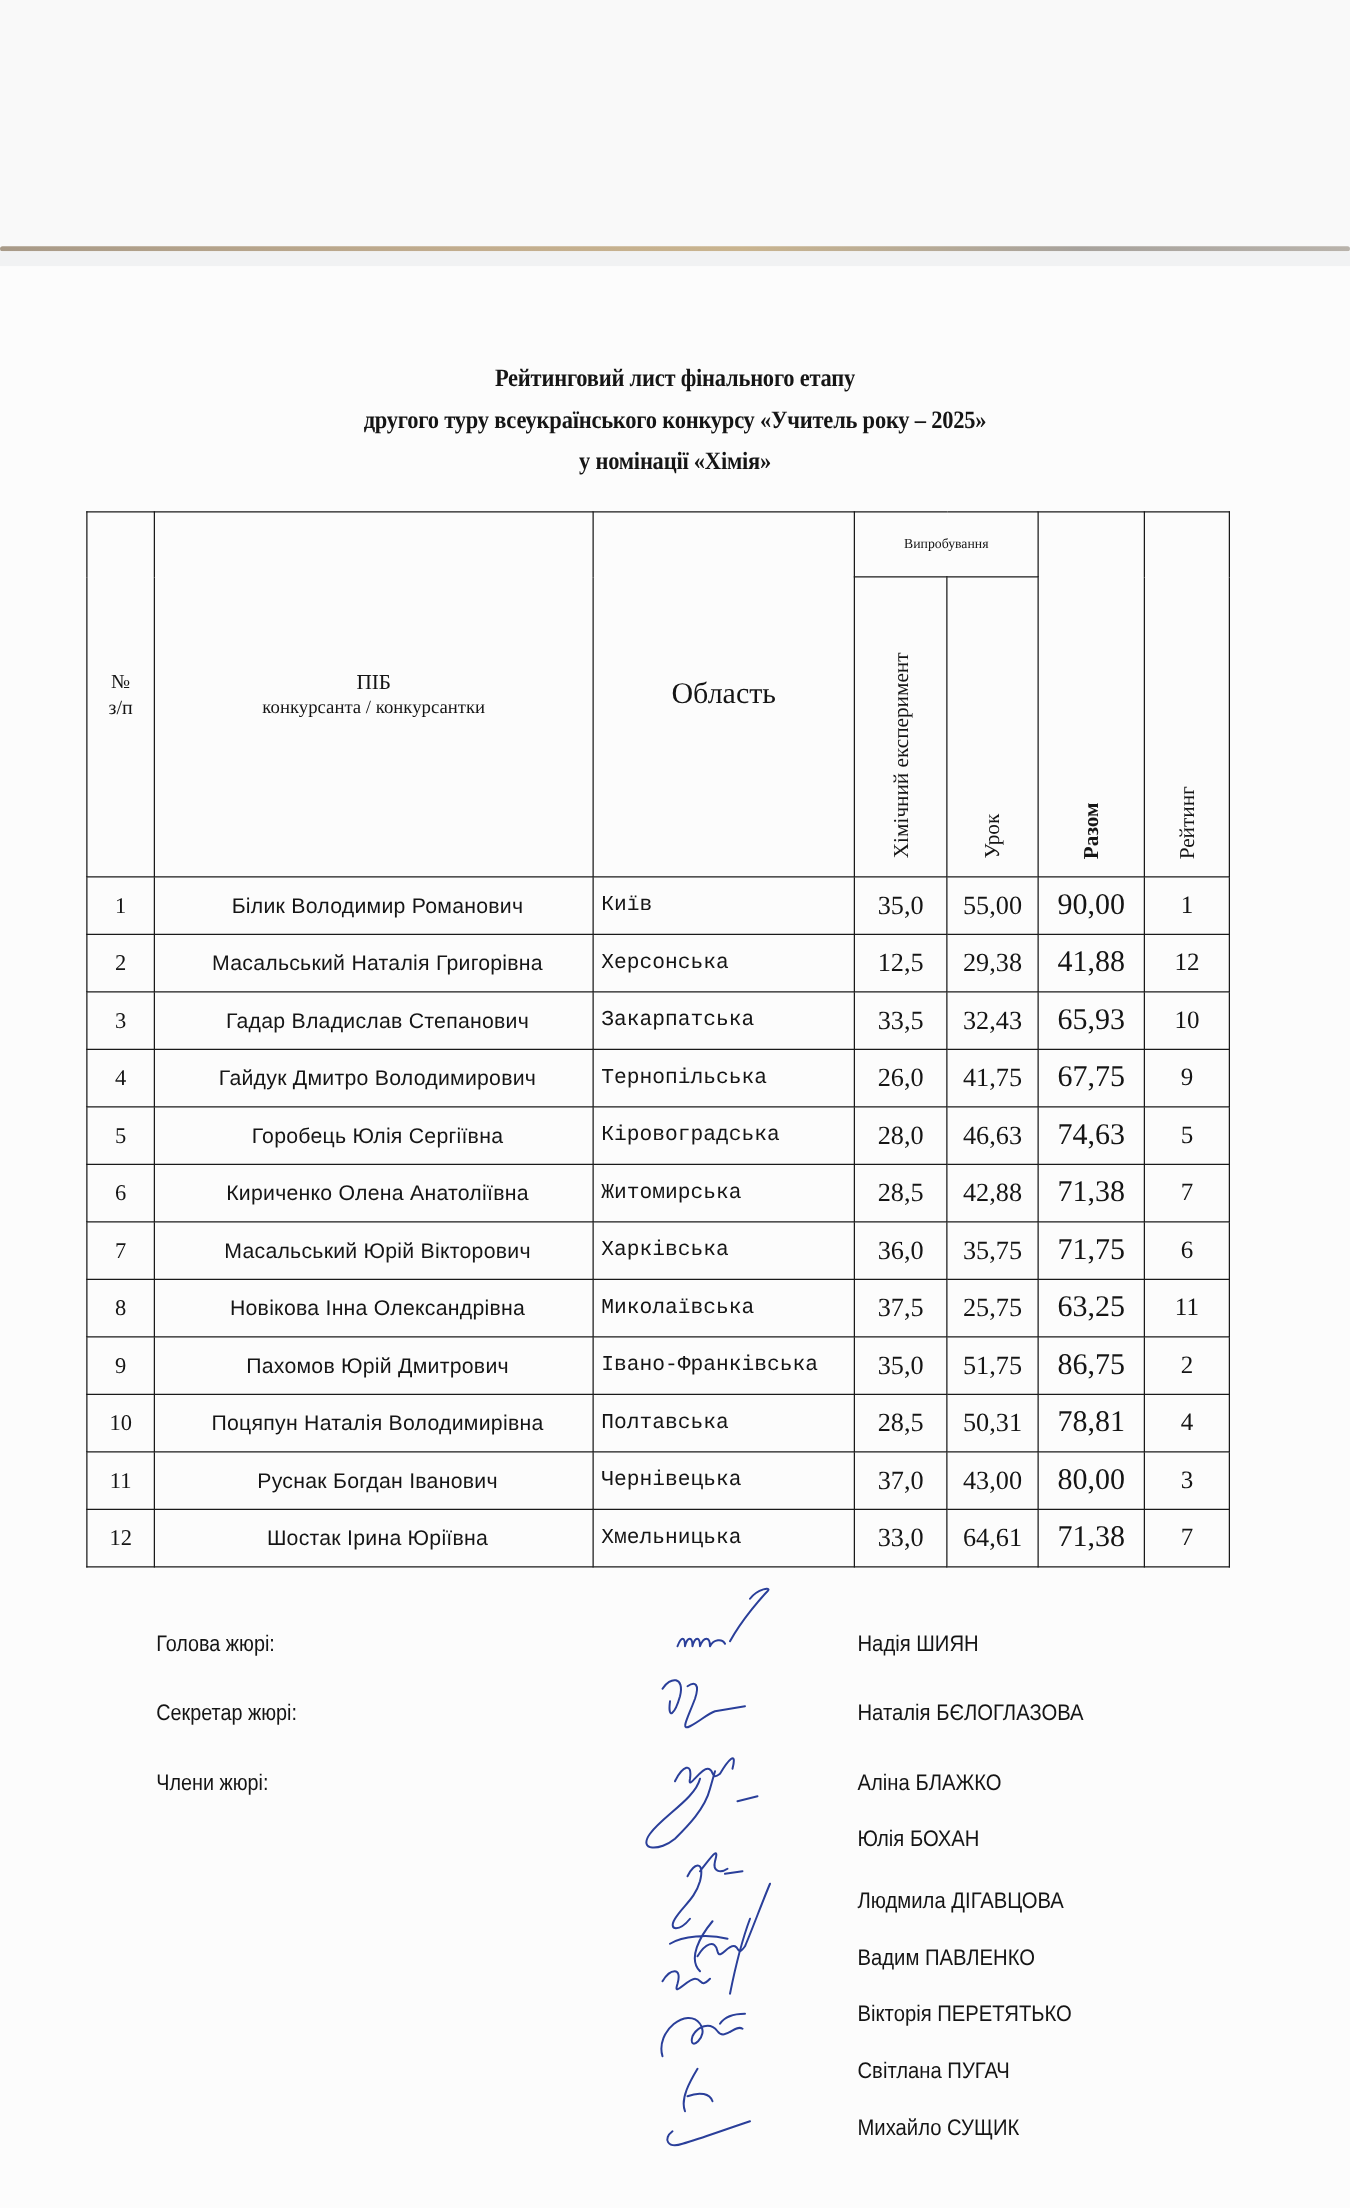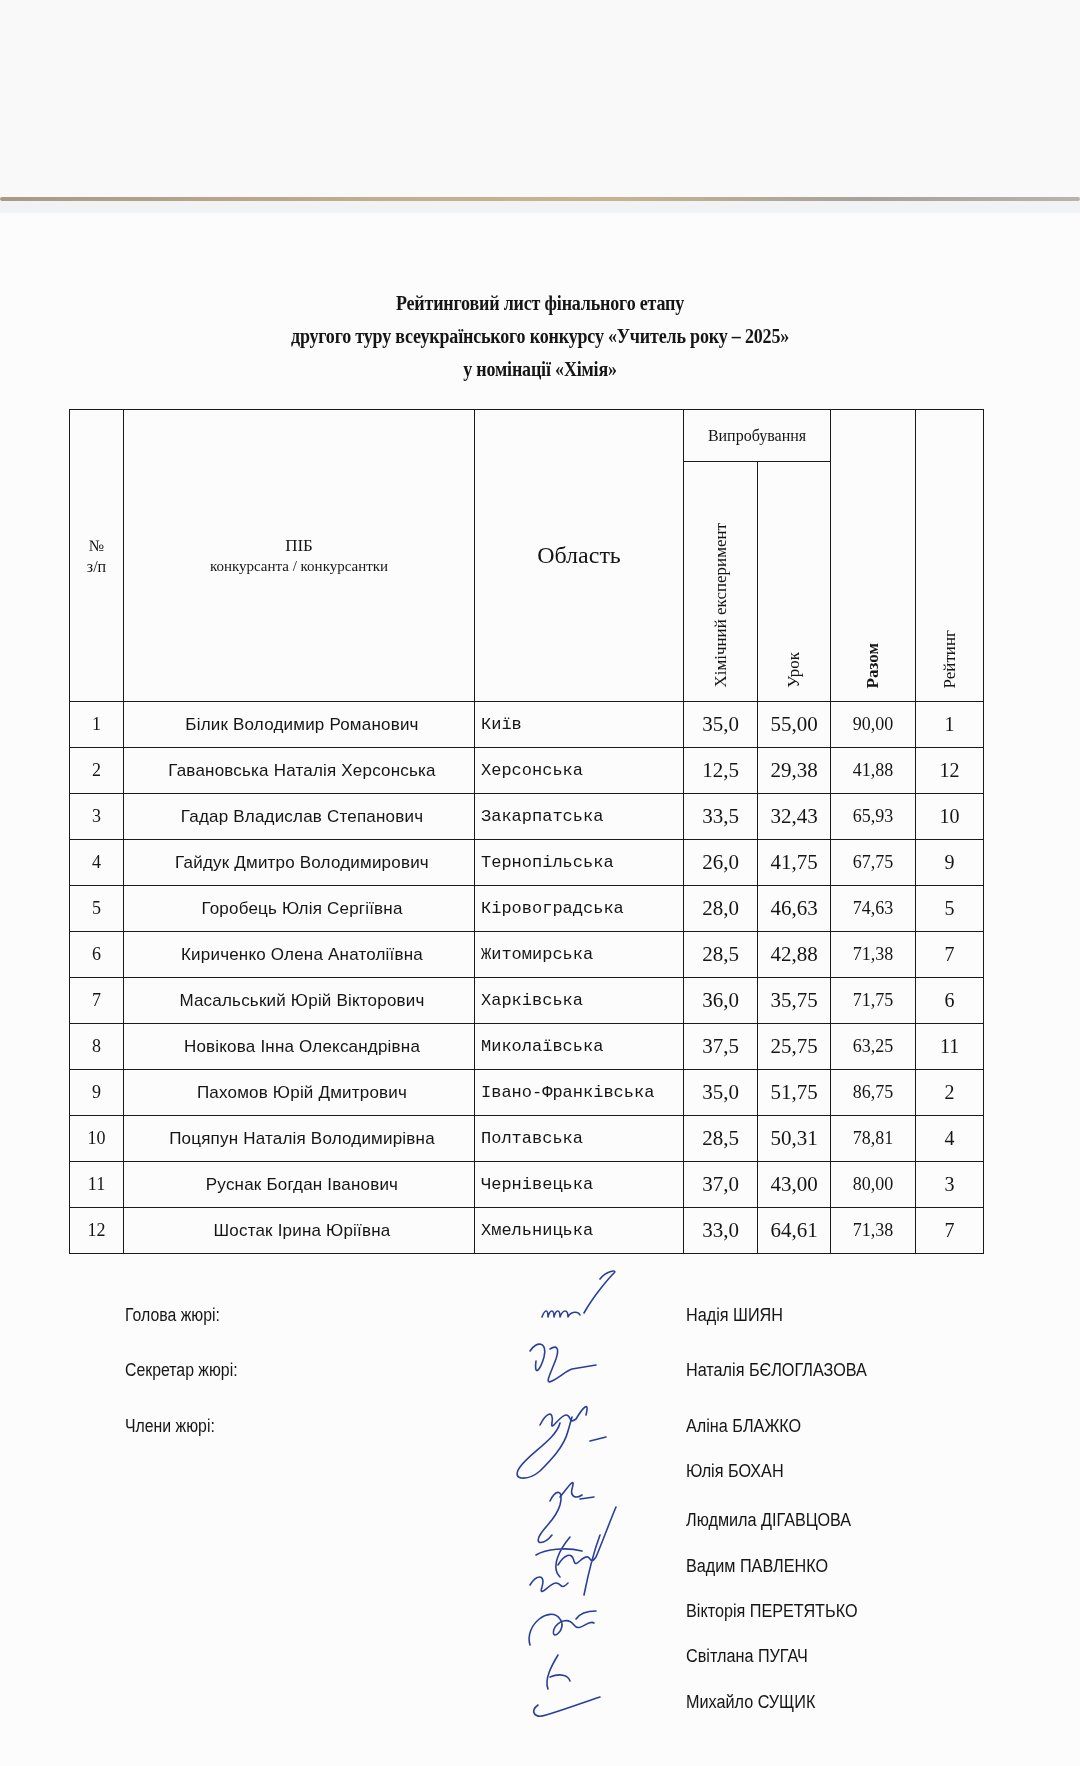--- a/index.html
+++ b/index.html
@@ -28,33 +28,33 @@
   table.rating {
     position: absolute; left: 69px; top: 409px;
     border-collapse: collapse; table-layout: fixed;
     width: 914px;
     font-size: 19px;
   }
   table.rating td, table.rating th {
     border: 1.6px solid #1a1a1a; padding: 0; font-weight: normal;
   }
   .hdr-cell { text-align: center; vertical-align: middle; font-size: 16px; line-height: 21px; }
-  .hdr-test { height: 51px; font-size: 16px; }
+  .hdr-test { height: 51px; font-size: 11px; }
   .vert-cell { height: 239px; vertical-align: bottom; text-align: center; }
   .vert {
     writing-mode: vertical-rl; transform: rotate(180deg);
     display: inline-block; font-size: 17px; line-height: 20px; padding: 8px 0 8px 0; white-space: nowrap;
   }
   .vert.bold { font-weight: bold; }
   tr.data-row td { height: 45px; vertical-align: middle; }
   .c-num { text-align: center; font-size: 18px; }
   .c-name { text-align: center; padding-left: 6px !important; font-family: "Liberation Sans", "DejaVu Sans", sans-serif; font-size: 17px; letter-spacing: 0.2px; }
   .c-region { text-align: left; padding-left: 6px !important; font-family: Liberation Mono, monospace; font-size: 17px; }
   .c-val { text-align: center; font-size: 21px; }
-  .c-total { text-align: center; font-size: 18px; font-weight: bold; }
+  .c-total { text-align: center; font-size: 24px; font-weight: bold; }
   .c-rank { text-align: center; font-size: 20px; }
 
   .jury-label {
     position: absolute; left: 125px; font-size: 18px;
     font-family: "Liberation Sans", "DejaVu Sans", sans-serif;
     transform: scaleX(0.88); transform-origin: 0 0;
   }
   .jury-name {
     position: absolute; left: 686px; font-size: 18px;
     font-family: "Liberation Sans", "DejaVu Sans", sans-serif;
@@ -120,21 +120,21 @@
         <td class="c-num">1</td>
         <td class="c-name">Білик Володимир Романович</td>
         <td class="c-region">Київ</td>
         <td class="c-val">35,0</td>
         <td class="c-val">55,00</td>
         <td class="c-total">90,00</td>
         <td class="c-rank">1</td>
       </tr>
       <tr class="data-row">
         <td class="c-num">2</td>
-        <td class="c-name">Гавановська Наталія Херсонська</td>
+        <td class="c-name">Масальський Наталія Григорівна</td>
         <td class="c-region">Херсонська</td>
         <td class="c-val">12,5</td>
         <td class="c-val">29,38</td>
         <td class="c-total">41,88</td>
         <td class="c-rank">12</td>
       </tr>
       <tr class="data-row">
         <td class="c-num">3</td>
         <td class="c-name">Гадар Владислав Степанович</td>
         <td class="c-region">Закарпатська</td>

